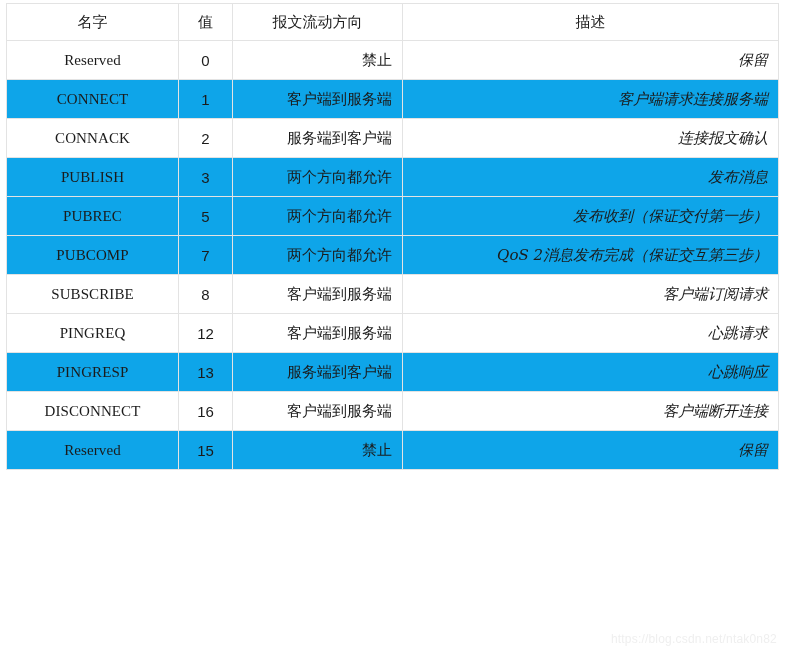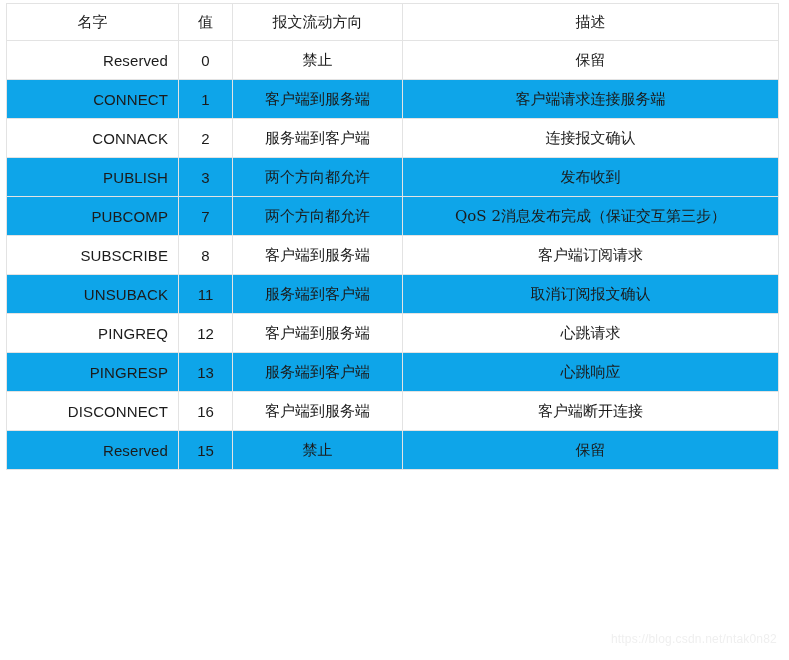--- a/index.html
+++ b/index.html
@@ -56,39 +56,39 @@
     text-align: center;
     height: 36px;
     background: #ffffff;
     font-family: "DejaVu Serif", "Liberation Serif", serif;
     font-size: 15px;
     color: #1b1b1b;
   }
 
   
   td.cell-name {
-    text-align: right;
-    font-family: Liberation Sans, sans-serif;
+    text-align: center;
+    font-family: Liberation Serif, serif;
     font-size: 15.5px;
     letter-spacing: 0.1px;
   }
   td.cell-value {
     text-align: center;
     font-family: "Liberation Sans", "DejaVu Sans", sans-serif;
     font-size: 15.5px;
   }
   
   td.cell-dir,
   td.cell-desc {
-    text-align: center;
+    text-align: right;
     font-family: "DejaVu Serif", "Liberation Serif", serif;
     font-size: 14.5px;
   }
   td.cell-dir { padding-left: 12px; }
-  td.cell-desc { padding-left: 12px; }
+  td.cell-desc { padding-left: 12px; font-style: italic; }
 
   tbody tr.row-odd  td { background: #ffffff; }
   tbody tr.row-even td { background: #0ea5e9; }
 
   #watermark {
     position: absolute;
     right: 12px;
     bottom: 14px;
     font-family: "Liberation Sans", "DejaVu Sans", sans-serif;
     font-size: 12px;
@@ -134,39 +134,39 @@
         <tr class="row-odd">
           <td class="cell-name">CONNACK</td>
           <td class="cell-value">2</td>
           <td class="cell-dir">服务端到客户端</td>
           <td class="cell-desc">连接报文确认</td>
         </tr>
         <tr class="row-even">
           <td class="cell-name">PUBLISH</td>
           <td class="cell-value">3</td>
           <td class="cell-dir">两个方向都允许</td>
-          <td class="cell-desc">发布收到</td>
+          <td class="cell-desc">发布消息</td>
+        </tr>
+        <tr class="row-even">
+          <td class="cell-name">PUBREC</td>
+          <td class="cell-value">5</td>
+          <td class="cell-dir">两个方向都允许</td>
+          <td class="cell-desc">发布收到（保证交付第一步）</td>
         </tr>
         <tr class="row-even">
           <td class="cell-name">PUBCOMP</td>
           <td class="cell-value">7</td>
           <td class="cell-dir">两个方向都允许</td>
           <td class="cell-desc">QoS 2消息发布完成（保证交互第三步）</td>
         </tr>
         <tr class="row-odd">
           <td class="cell-name">SUBSCRIBE</td>
           <td class="cell-value">8</td>
           <td class="cell-dir">客户端到服务端</td>
           <td class="cell-desc">客户端订阅请求</td>
-        </tr>
-        <tr class="row-even">
-          <td class="cell-name">UNSUBACK</td>
-          <td class="cell-value">11</td>
-          <td class="cell-dir">服务端到客户端</td>
-          <td class="cell-desc">取消订阅报文确认</td>
         </tr>
         <tr class="row-odd">
           <td class="cell-name">PINGREQ</td>
           <td class="cell-value">12</td>
           <td class="cell-dir">客户端到服务端</td>
           <td class="cell-desc">心跳请求</td>
         </tr>
         <tr class="row-even">
           <td class="cell-name">PINGRESP</td>
           <td class="cell-value">13</td>

